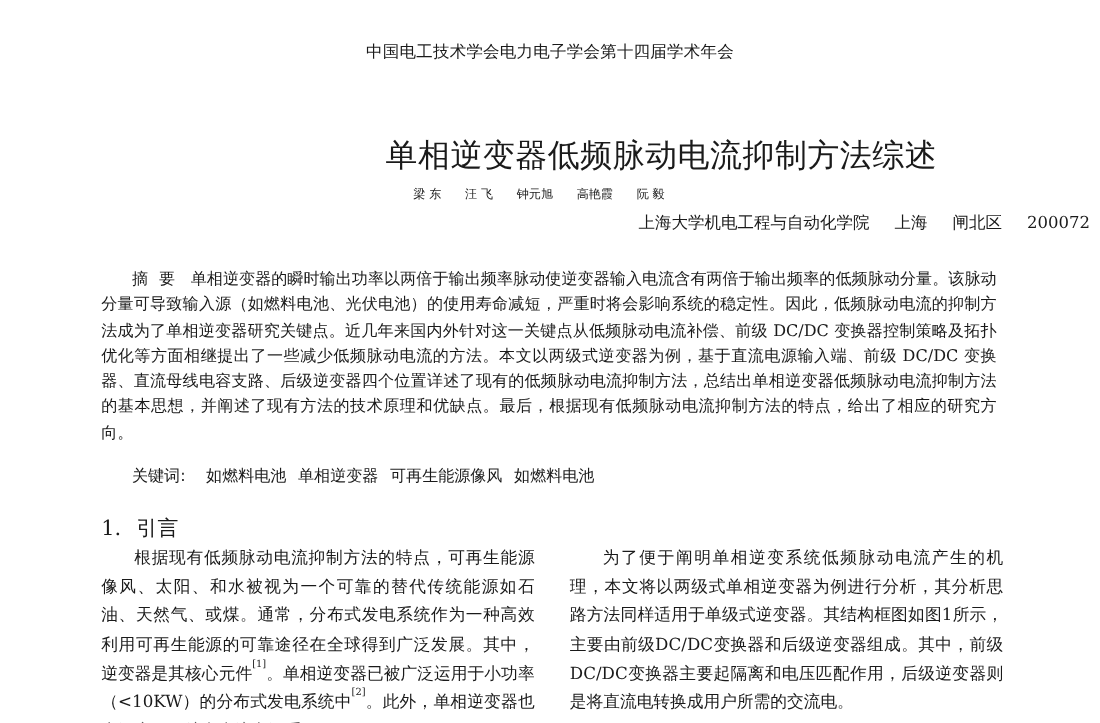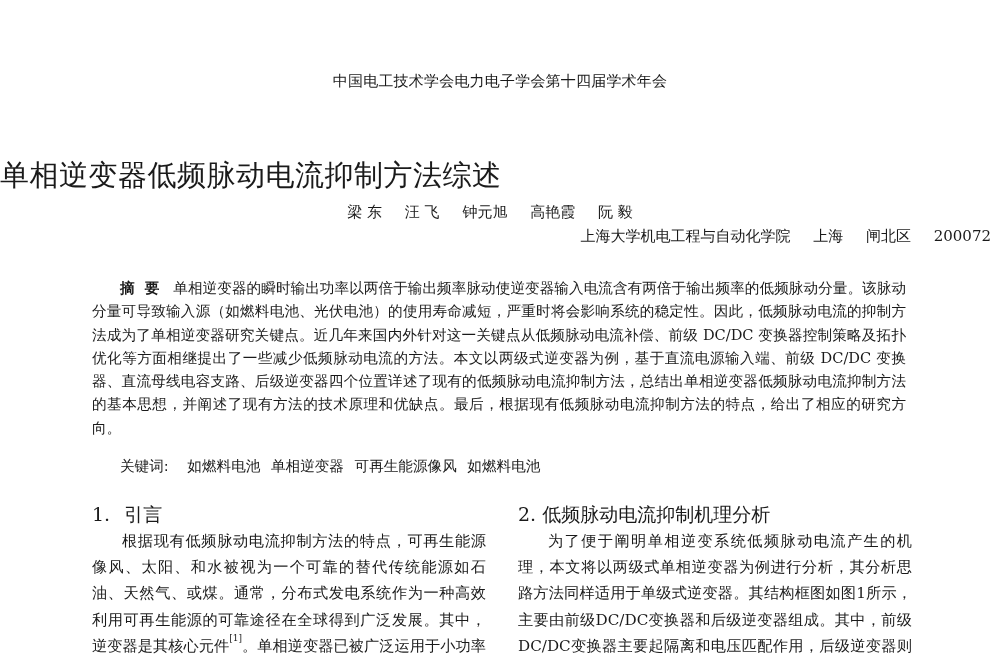--- a/index.html
+++ b/index.html
@@ -1,37 +1,37 @@
 <!DOCTYPE html>
 <html><head>
 <meta charset="utf-8">
 <style>
   html, body { margin:0; padding:0; }
   body {
     width:1000px; height:657px; overflow:hidden; background:#ffffff; color:#1a1a1a;
     font-family:"DejaVu Serif","Liberation Serif",serif; position:relative;
   }
-  .abs { position:absolute;margin-top:34px; }
+  .abs { position:absolute; }
   .conf {
     top:38px; left:0; width:1000px; text-align:center;
     font-family:"DejaVu Sans","Liberation Sans",sans-serif; font-size:15px; letter-spacing:0.2px;
   }
   .title {
-    top:122px; left:0; width:852px; text-align:left;
+    top:122px; left:0; width:852px; text-align:right;
     font-family:"DejaVu Sans","Liberation Sans",sans-serif; font-size:29px; letter-spacing:0.5px;
   }
-  .authors { top:169px; left:0; width:980px; text-align:center; font-size:15px; }
+  .authors { top:169px; left:0; width:980px; text-align:center; font-size:11px; }
   .authors span { margin:0 9px; }
   .affil { top:193px; left:0; width:1000px; text-align:right; font-size:15px; }
   .affil span { margin:0 9px; }
   .abstract {
     top:242px; left:92px; width:814px; font-size:14.6px; line-height:23.3px;
     text-align:justify; text-indent:28px;
   }
-  .abstract .lbl { font-family:"DejaVu Sans","Liberation Sans",sans-serif; font-weight:bold; letter-spacing:10px; margin-right:4px; }
+  .abstract .lbl { font-family:"DejaVu Sans","Liberation Sans",sans-serif; font-weight:normal; letter-spacing:10px; margin-right:4px; }
   .keywords { top:423px; left:120px; font-size:14.6px; }
   .keywords .lbl { font-family:"DejaVu Sans","Liberation Sans",sans-serif; font-weight:normal; margin-right:14px; }
   .keywords .kw { margin-right:6px; }
   .col { font-size:15.2px; line-height:26.2px; text-align:justify; }
   .col-left { top:494px; left:92px; width:394px; }
   .col-right { top:494px; left:518px; width:394px; }
   .heading {
     font-size:19px; margin-bottom:2px; line-height:26px;
     font-family:"DejaVu Sans","Liberation Sans",sans-serif;
   }
@@ -77,17 +77,14 @@
 </div>
 
 <div class="abs col col-left">
   <div class="heading">
     <span class="num">1.</span><span>引言</span>
   </div>
   <p class="para"><span>根据现有低频脉动电流抑制方法的特点，可再生能源像风、太阳、和水被视为一个可靠的替代传统能源如石油、天然气、或煤。通常，分布式发电系统作为一种高效利用可再生能源的可靠途径在全球得到广泛发展。其中，逆变器是其核心元件</span><sup>[1]</sup><span>。单相逆变器已被广泛运用于小功率（&lt;10KW）的分布式发电系统中</span><sup>[2]</sup><span>。此外，单相逆变器也广泛应用于航空直流电源系</span></p>
 </div>
 
 <div class="abs col col-right">
-  <div class="heading">
-    <span class="num">2.</span><span>低频脉动电流抑制机理分析</span>
-  </div>
   <p class="para">为了便于阐明单相逆变系统低频脉动电流产生的机理，本文将以两级式单相逆变器为例进行分析，其分析思路方法同样适用于单级式逆变器。其结构框图如图1所示，主要由前级DC/DC变换器和后级逆变器组成。其中，前级DC/DC变换器主要起隔离和电压匹配作用，后级逆变器则是将直流电转换成用户所需的交流电。</p>
 </div>
 
 </body></html>

